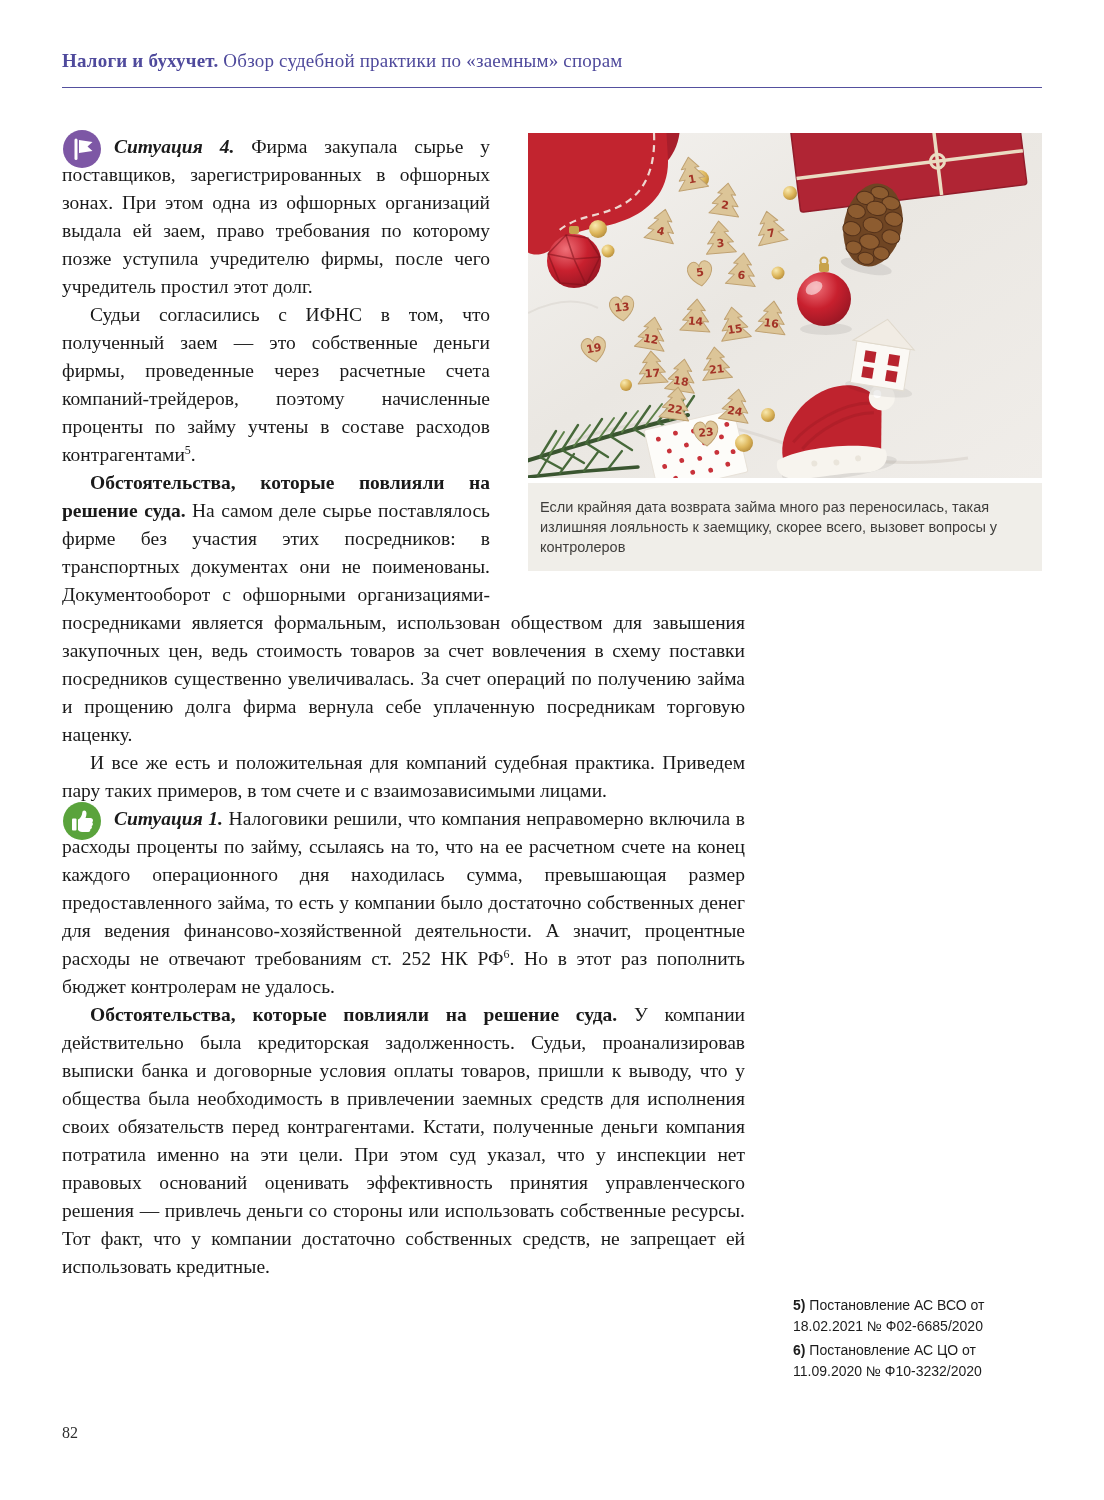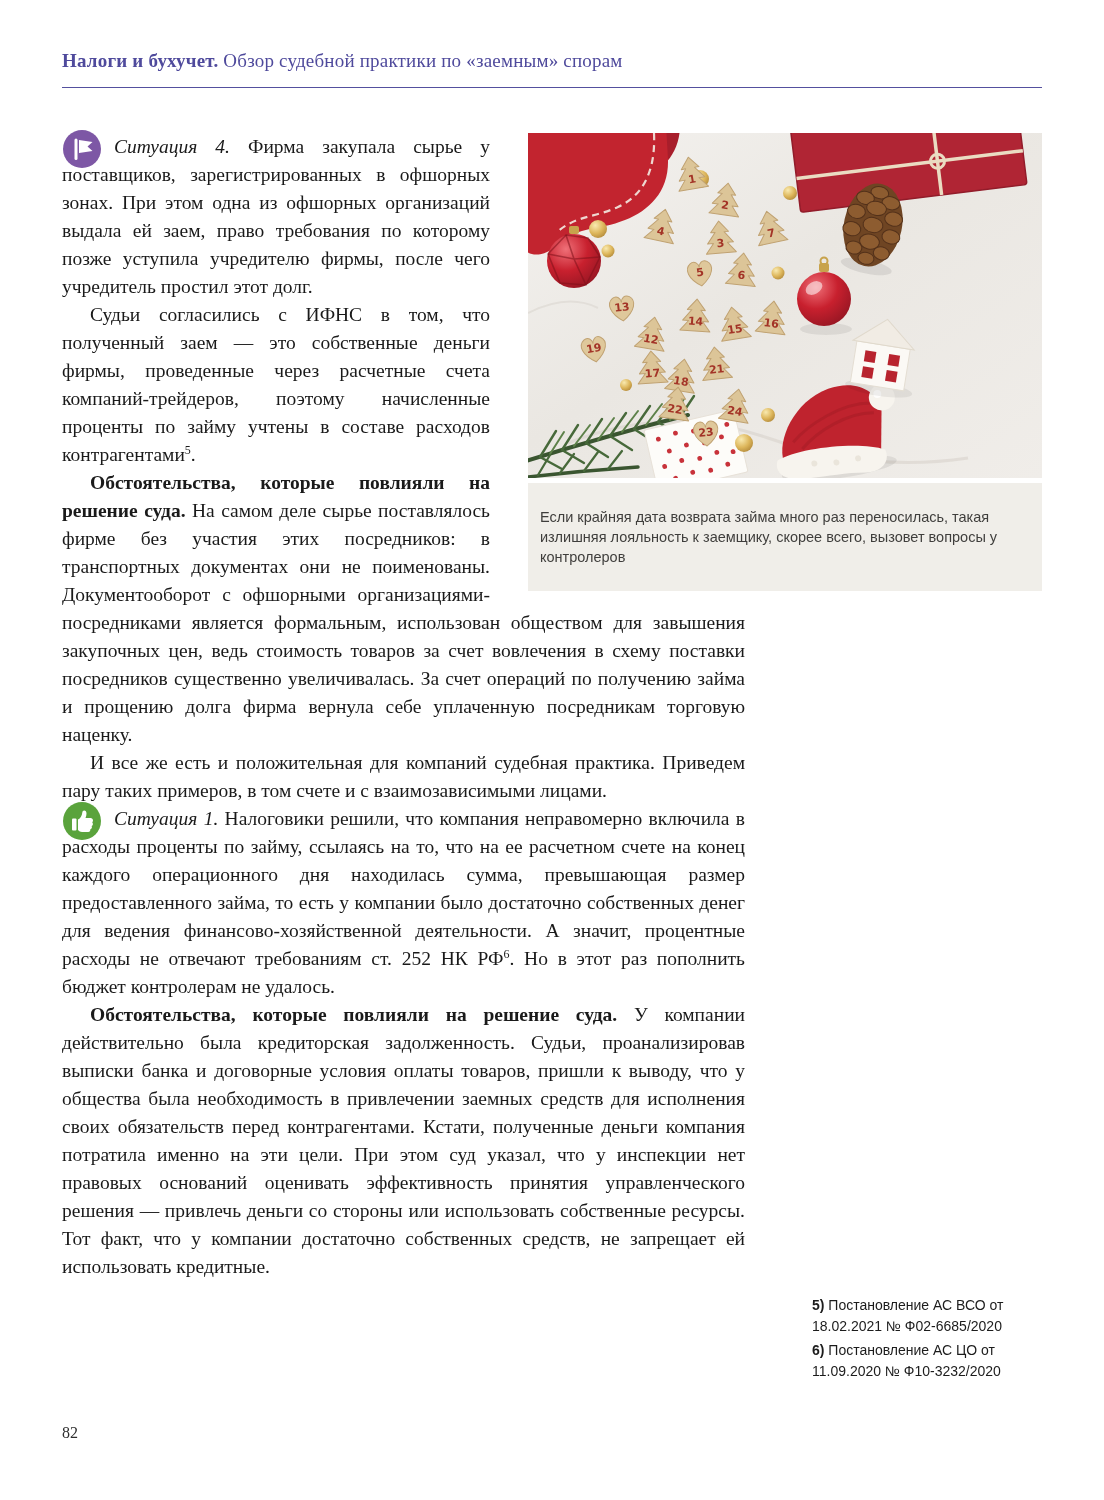--- a/index.html
+++ b/index.html
@@ -14,37 +14,37 @@
     font-size:19px; color:#4f4a9c; letter-spacing:0.2px;
   }
   .header b { font-weight:700; }
   .content {
     position:absolute; left:62px; top:133px; width:980px;
     font-size:19.5px; line-height:28px; text-align:justify;
   }
   .figure { float:right; width:514px; margin:0 0 18px 38px; }
   .photo-svg { display:block; width:514px; height:345px; }
   .caption {
-    margin-top:5px; background:#f0eee9; padding:24px 12px;
+    margin-top:5px; background:#f0eee9; padding:14px 12px;
     font-family:"Liberation Sans","DejaVu Sans",sans-serif;
     font-size:14.5px; line-height:20px; color:#3f3e3c; text-align:left;
   }
   p.body { margin:0 297px 0 0; }
   p.indent { text-indent:28px; }
   .sec5 { margin-top:26px; }
   .situation-icon {
     display:inline-block; width:40px; height:40px;
     margin:-10px 12px -10px 0; vertical-align:middle;
   }
   .situation-icon svg { display:block; width:40px; height:40px; }
-  .sit-label { font-weight:400; font-style:italic; }
+  .sit-label { font-weight:700; font-style:italic; }
   .lead-bold { font-weight:700; }
   sup.fnref { font-size:12px; line-height:0; vertical-align:super; }
   .footnotes {
-    position:absolute; left:812px; top:1295px; width:232px;
+    position:absolute; left:793px; top:1295px; width:232px;
     font-family:"Liberation Sans","DejaVu Sans",sans-serif;
     font-size:14px; line-height:21px; color:#1c1c1c; text-align:left;
   }
   .footnote { margin-bottom:3px; }
   .footnote b { font-weight:700; }
   .page-number {
     position:absolute; left:62px; top:1424px;
     font-size:16px; color:#2e2e2e;
   }
 </style>

